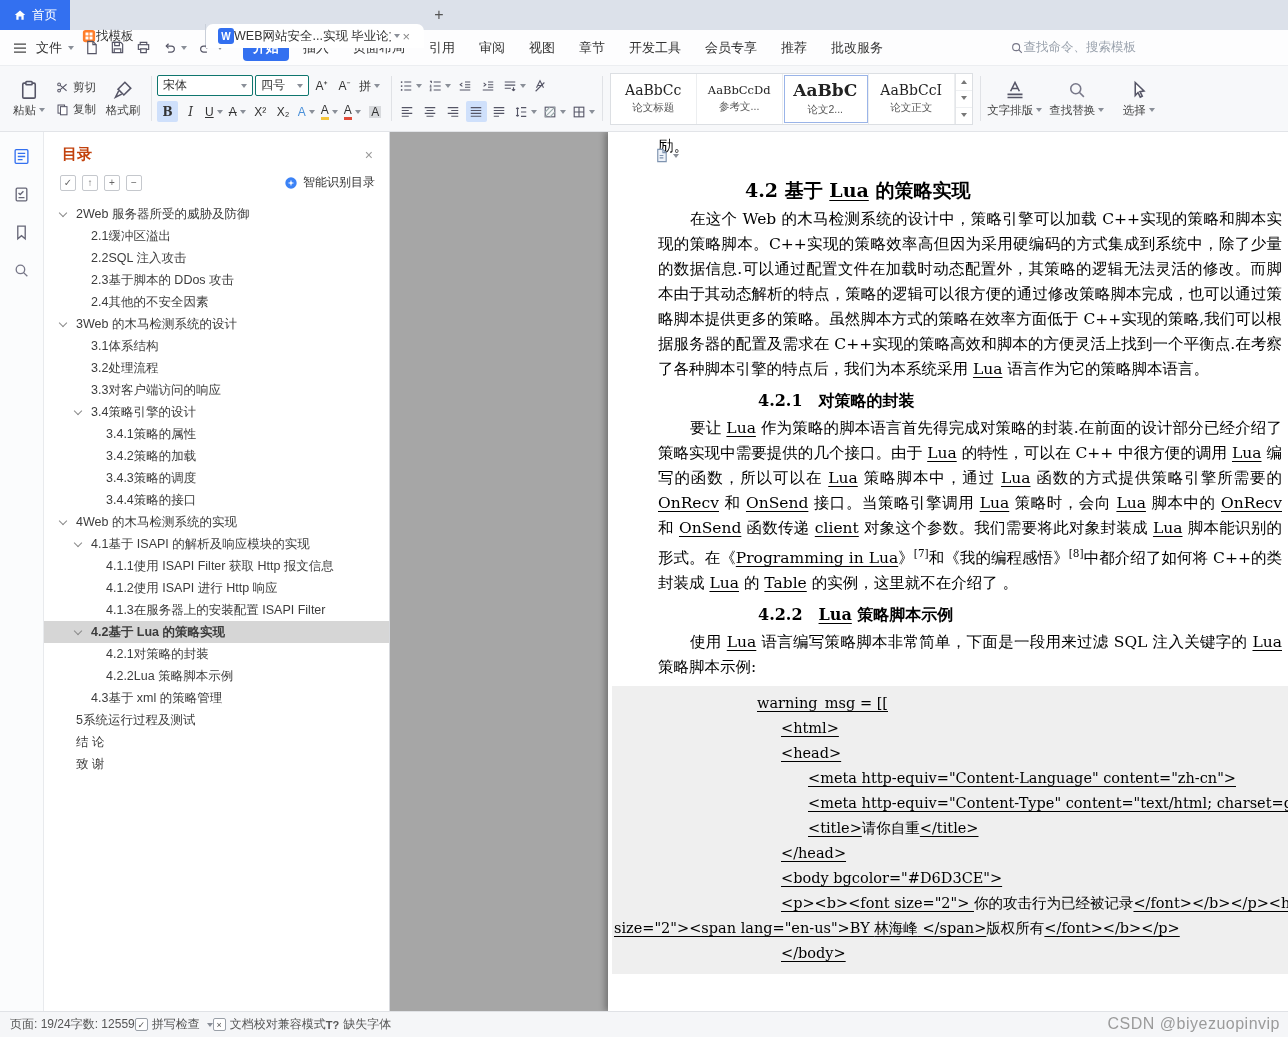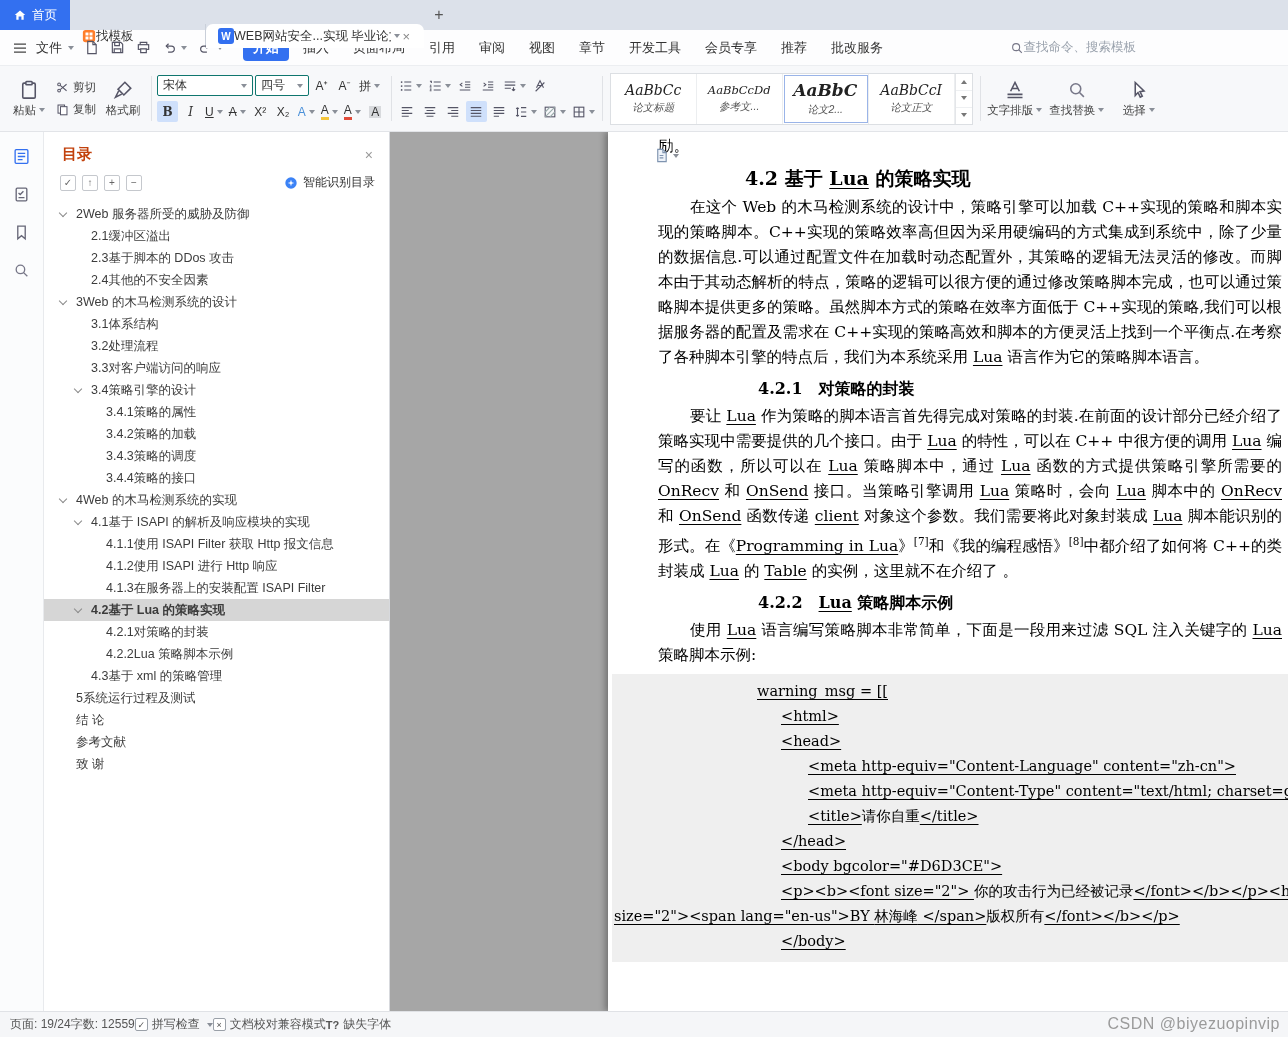--- a/index.html
+++ b/index.html
@@ -45,21 +45,21 @@
 .tool-btn.active{background:#cfe0fb;}
 .glyph{font-size:12px;line-height:1;}
 .gb{font-weight:bold;font-family:"DejaVu Serif",serif;}
 .gi{font-style:italic;font-family:"DejaVu Serif",serif;}
 .gu{text-decoration:underline;}
 .gs{text-decoration:line-through;}
 .gfx{color:#4a90d9;}
 .ghl{border-bottom:3px solid #f5c63c;padding-bottom:1px;}
 .gfc{border-bottom:3px solid #e04b3a;padding-bottom:1px;}
 .gsh{background:#d8dadd;padding:0 2px;}
-.styles-gallery{background:#fff;border:1px solid #dcdfe3;display:flex;margin:3px 2px;align-self:center;height:52px;font-style:italic;}
+.styles-gallery{background:#fff;border:1px solid #dcdfe3;display:flex;margin:3px 2px;align-self:center;height:52px;}
 .style-card{width:86px;display:flex;flex-direction:column;align-items:center;justify-content:center;gap:3px;border-right:1px solid #eceef0;padding:3px 2px;}
 .style-card.selected{outline:1.5px solid #9ab4e8;outline-offset:-2px;}
 .style-card .preview{font-family:"DejaVu Serif",serif;color:#222;white-space:nowrap;}
 .pv-sm{font-size:11.5px;}
 .pv-md{font-size:14px;}
 .pv-md2{font-size:14px;}
 .pv-lg{font-size:17px;font-weight:bold;}
 .slabel{font-size:10.5px;color:#555;}
 .gallery-ctrl{width:17px;display:flex;flex-direction:column;border-left:1px solid #e4e6e9;}
 .gallery-ctrl div{flex:1;display:flex;align-items:center;justify-content:center;border-bottom:1px solid #eef0f2;}
@@ -95,21 +95,21 @@
 .toc-row.selected{background:#d6d6d6;font-weight:bold;}
 .chev{position:absolute;width:6px;height:6px;border-right:1.3px solid #8a8a8a;border-bottom:1.3px solid #8a8a8a;transform:rotate(45deg);top:7px;}
 .lvl1{padding-left:32px;} .lvl2{padding-left:47px;} .lvl3{padding-left:62px;}
 .lvl1 .chev{left:16px;} .lvl2 .chev{left:31px;}
 
 .doc-area{flex:1;background:#a6a6a6;position:relative;overflow:hidden;}
 .page{position:absolute;left:218px;top:0;width:680px;height:100%;background:#fff;box-shadow:-3px 0 6px rgba(0,0,0,0.3);}
 .page-flag{position:absolute;left:46px;top:16px;display:flex;align-items:center;gap:1px;}
 .page-content{padding:3px 6px 0 50px;font-family:"DejaVu Serif",serif;color:#000;}
 .pcont{font-size:15.5px;line-height:22px;}
-.h2{font-size:19px;font-weight:bold;line-height:30px;margin:6px 0 2px 87px;}
+.h2{font-size:19px;font-weight:bold;line-height:30px;margin:18px 0 2px 87px;}
 .h3{font-size:16px;font-weight:bold;line-height:26px;margin:6px 0 2px 100px;}
 .p{font-size:15.5px;line-height:25px;text-align:justify;text-indent:32px;}
 .page-content .u{text-decoration:underline;text-underline-offset:3px;}
 sup{font-size:10.5px;vertical-align:super;}
 .code-block{background:#efefef;margin:6px -6px 0 -46px;padding:5px 0 8px;}
 .code-line{font-size:14.5px;line-height:25px;white-space:nowrap;overflow:hidden;}
 .ind-0{padding-left:2px;} .ind-1{padding-left:145px;} .ind-2{padding-left:169px;} .ind-3{padding-left:196px;}
 
 
 .statusbar{height:26px;background:#f5f6f8;border-top:1px solid #e0e2e6;display:flex;align-items:center;padding:0 10px;font-size:12px;color:#555;}
@@ -580,20 +580,23 @@
     </div>
     <div class="toc-tree" id="toc-tree">
         <div class="toc-row lvl1">
           <span class="chev"></span>
           <span class="toc-label">2Web 服务器所受的威胁及防御</span>
         </div>
         <div class="toc-row lvl2">
           <span class="toc-label">2.1缓冲区溢出</span>
         </div>
         <div class="toc-row lvl2">
+          <span class="toc-label">2.2SQL 注入攻击</span>
+        </div>
+        <div class="toc-row lvl2">
           <span class="toc-label">2.3基于脚本的 DDos 攻击</span>
         </div>
         <div class="toc-row lvl2">
           <span class="toc-label">2.4其他的不安全因素</span>
         </div>
         <div class="toc-row lvl1">
           <span class="chev"></span>
           <span class="toc-label">3Web 的木马检测系统的设计</span>
         </div>
         <div class="toc-row lvl2">
@@ -649,23 +652,20 @@
           <span class="toc-label">4.2.2Lua 策略脚本示例</span>
         </div>
         <div class="toc-row lvl2">
           <span class="toc-label">4.3基于 xml 的策略管理</span>
         </div>
         <div class="toc-row lvl1">
           <span class="toc-label">5系统运行过程及测试</span>
         </div>
         <div class="toc-row lvl1">
           <span class="toc-label">结        论</span>
-        </div>
-        <div class="toc-row lvl1">
-          <span class="toc-label">参考文献</span>
         </div>
         <div class="toc-row lvl1">
           <span class="toc-label">致    谢</span>
         </div>
       </div>
   </div>
 
   <div class="doc-area">
     <div class="page">
       <div class="page-flag">

